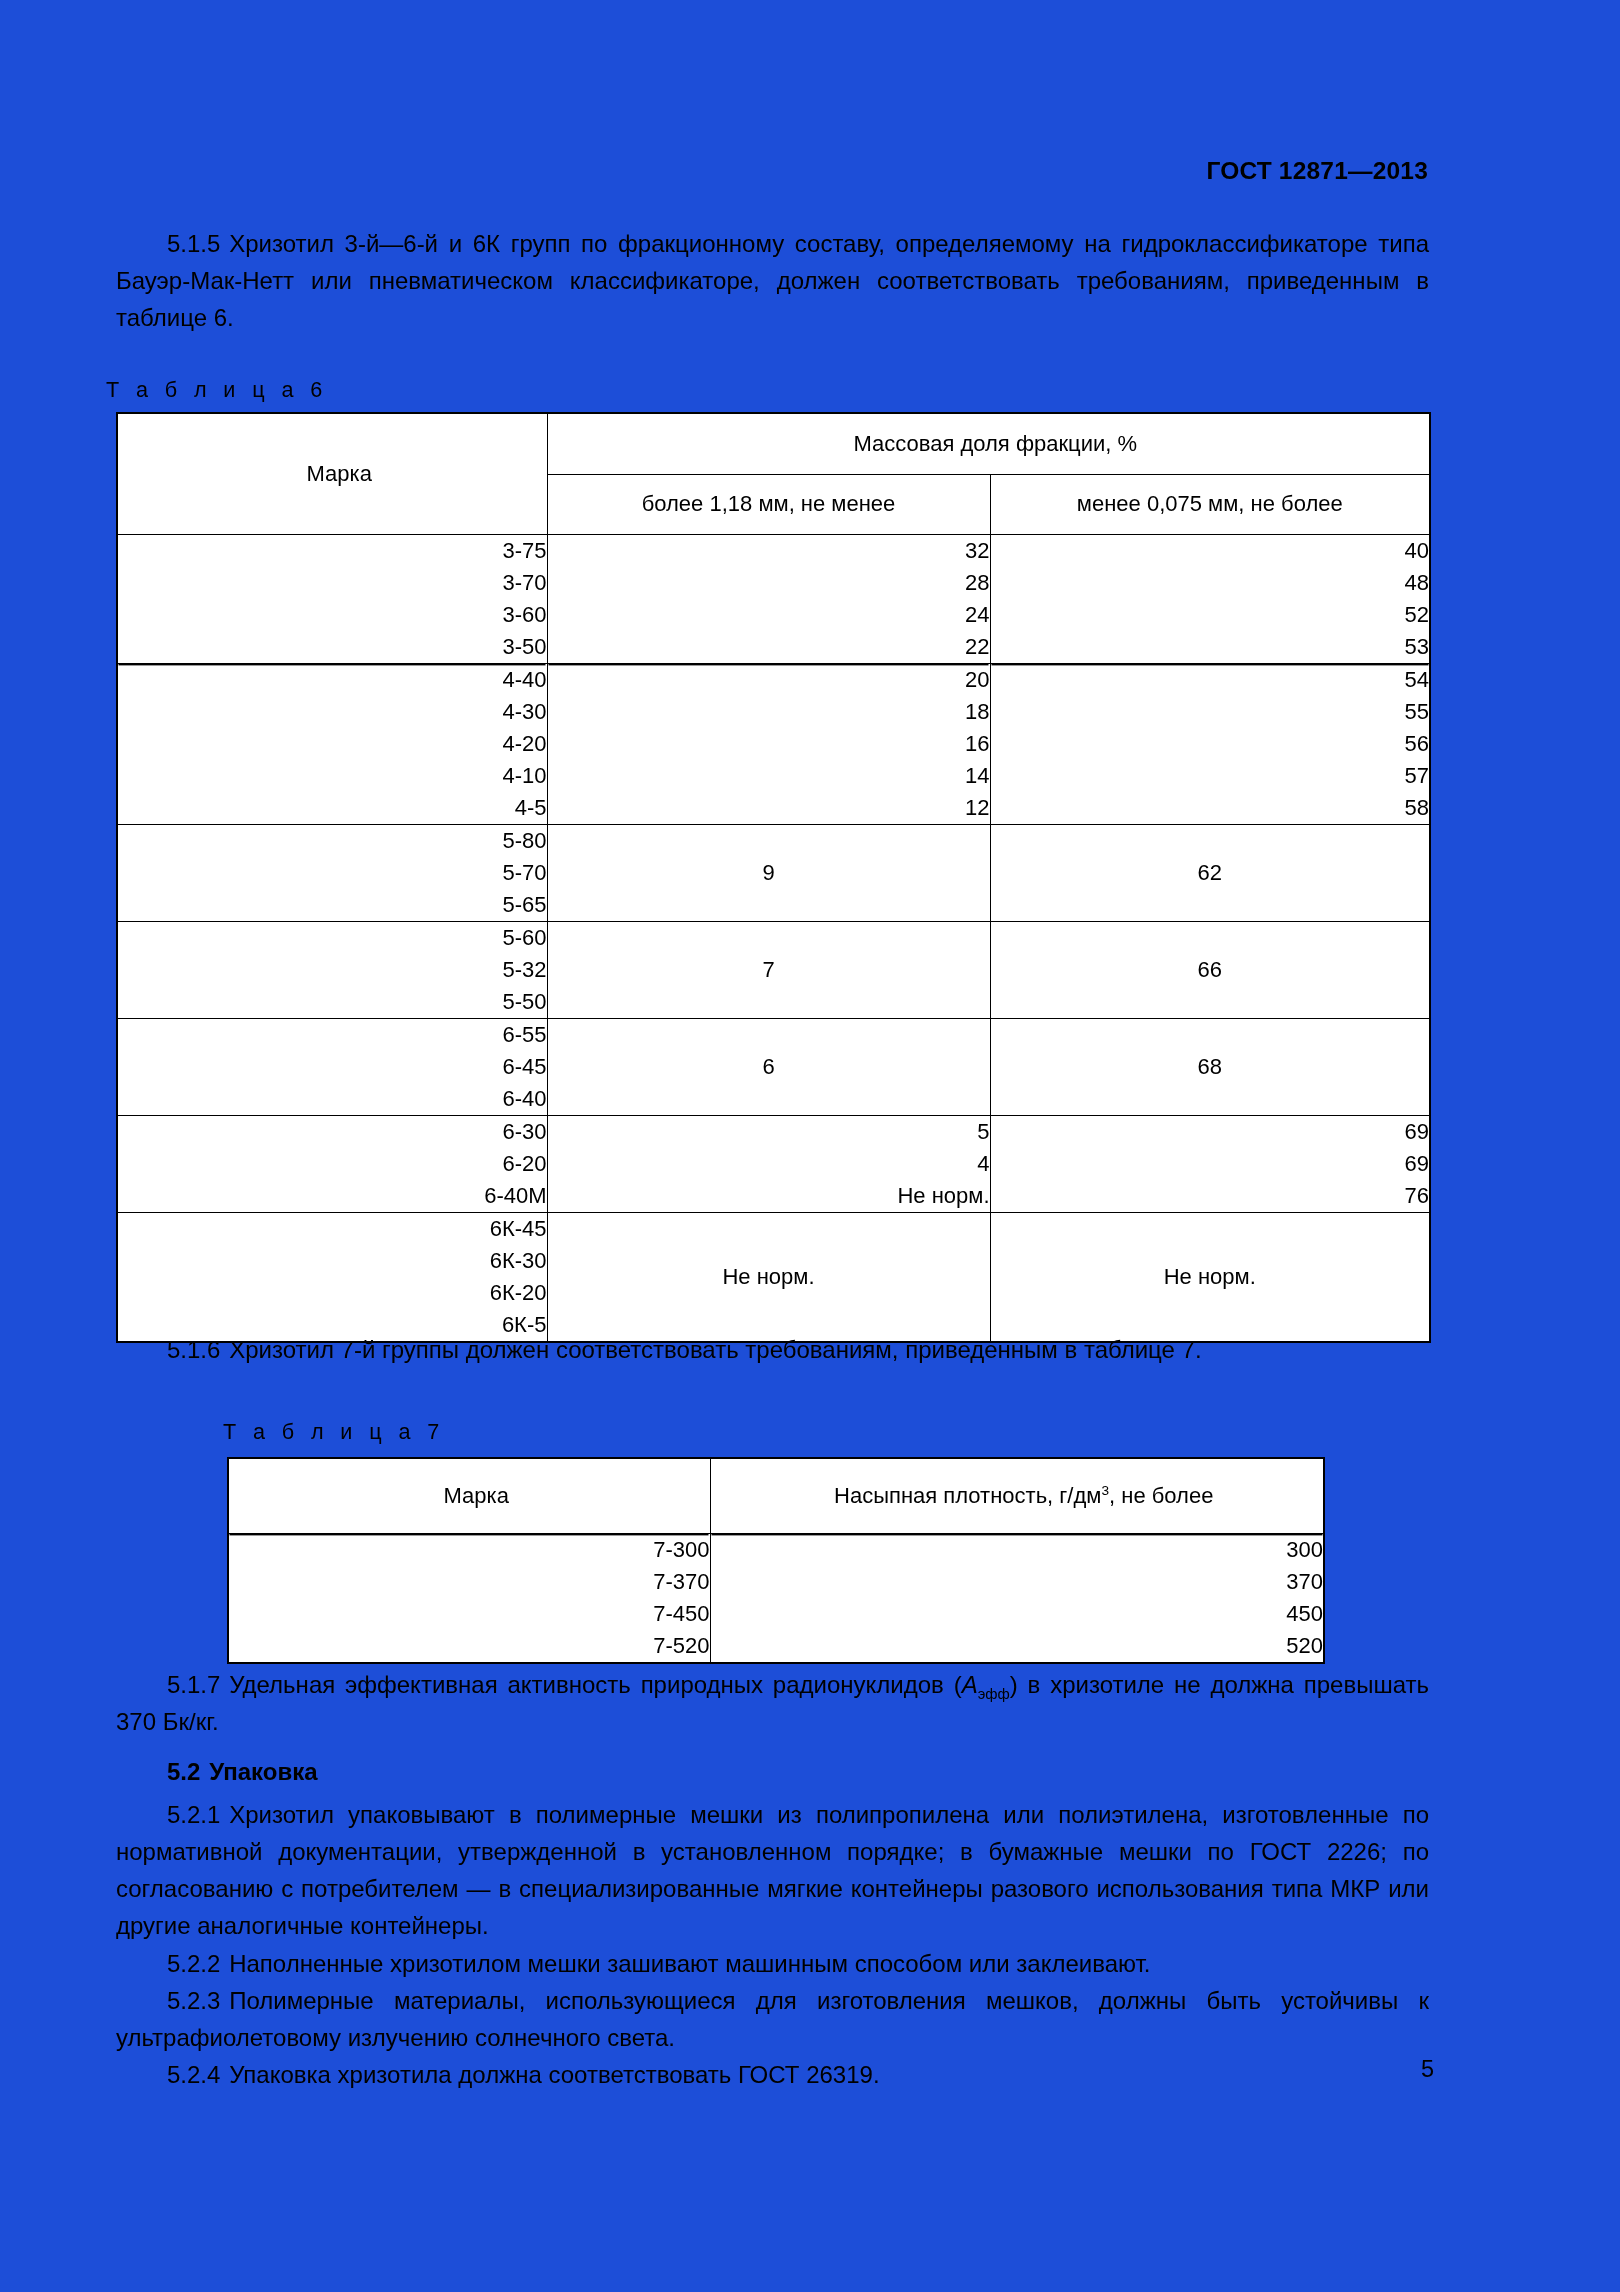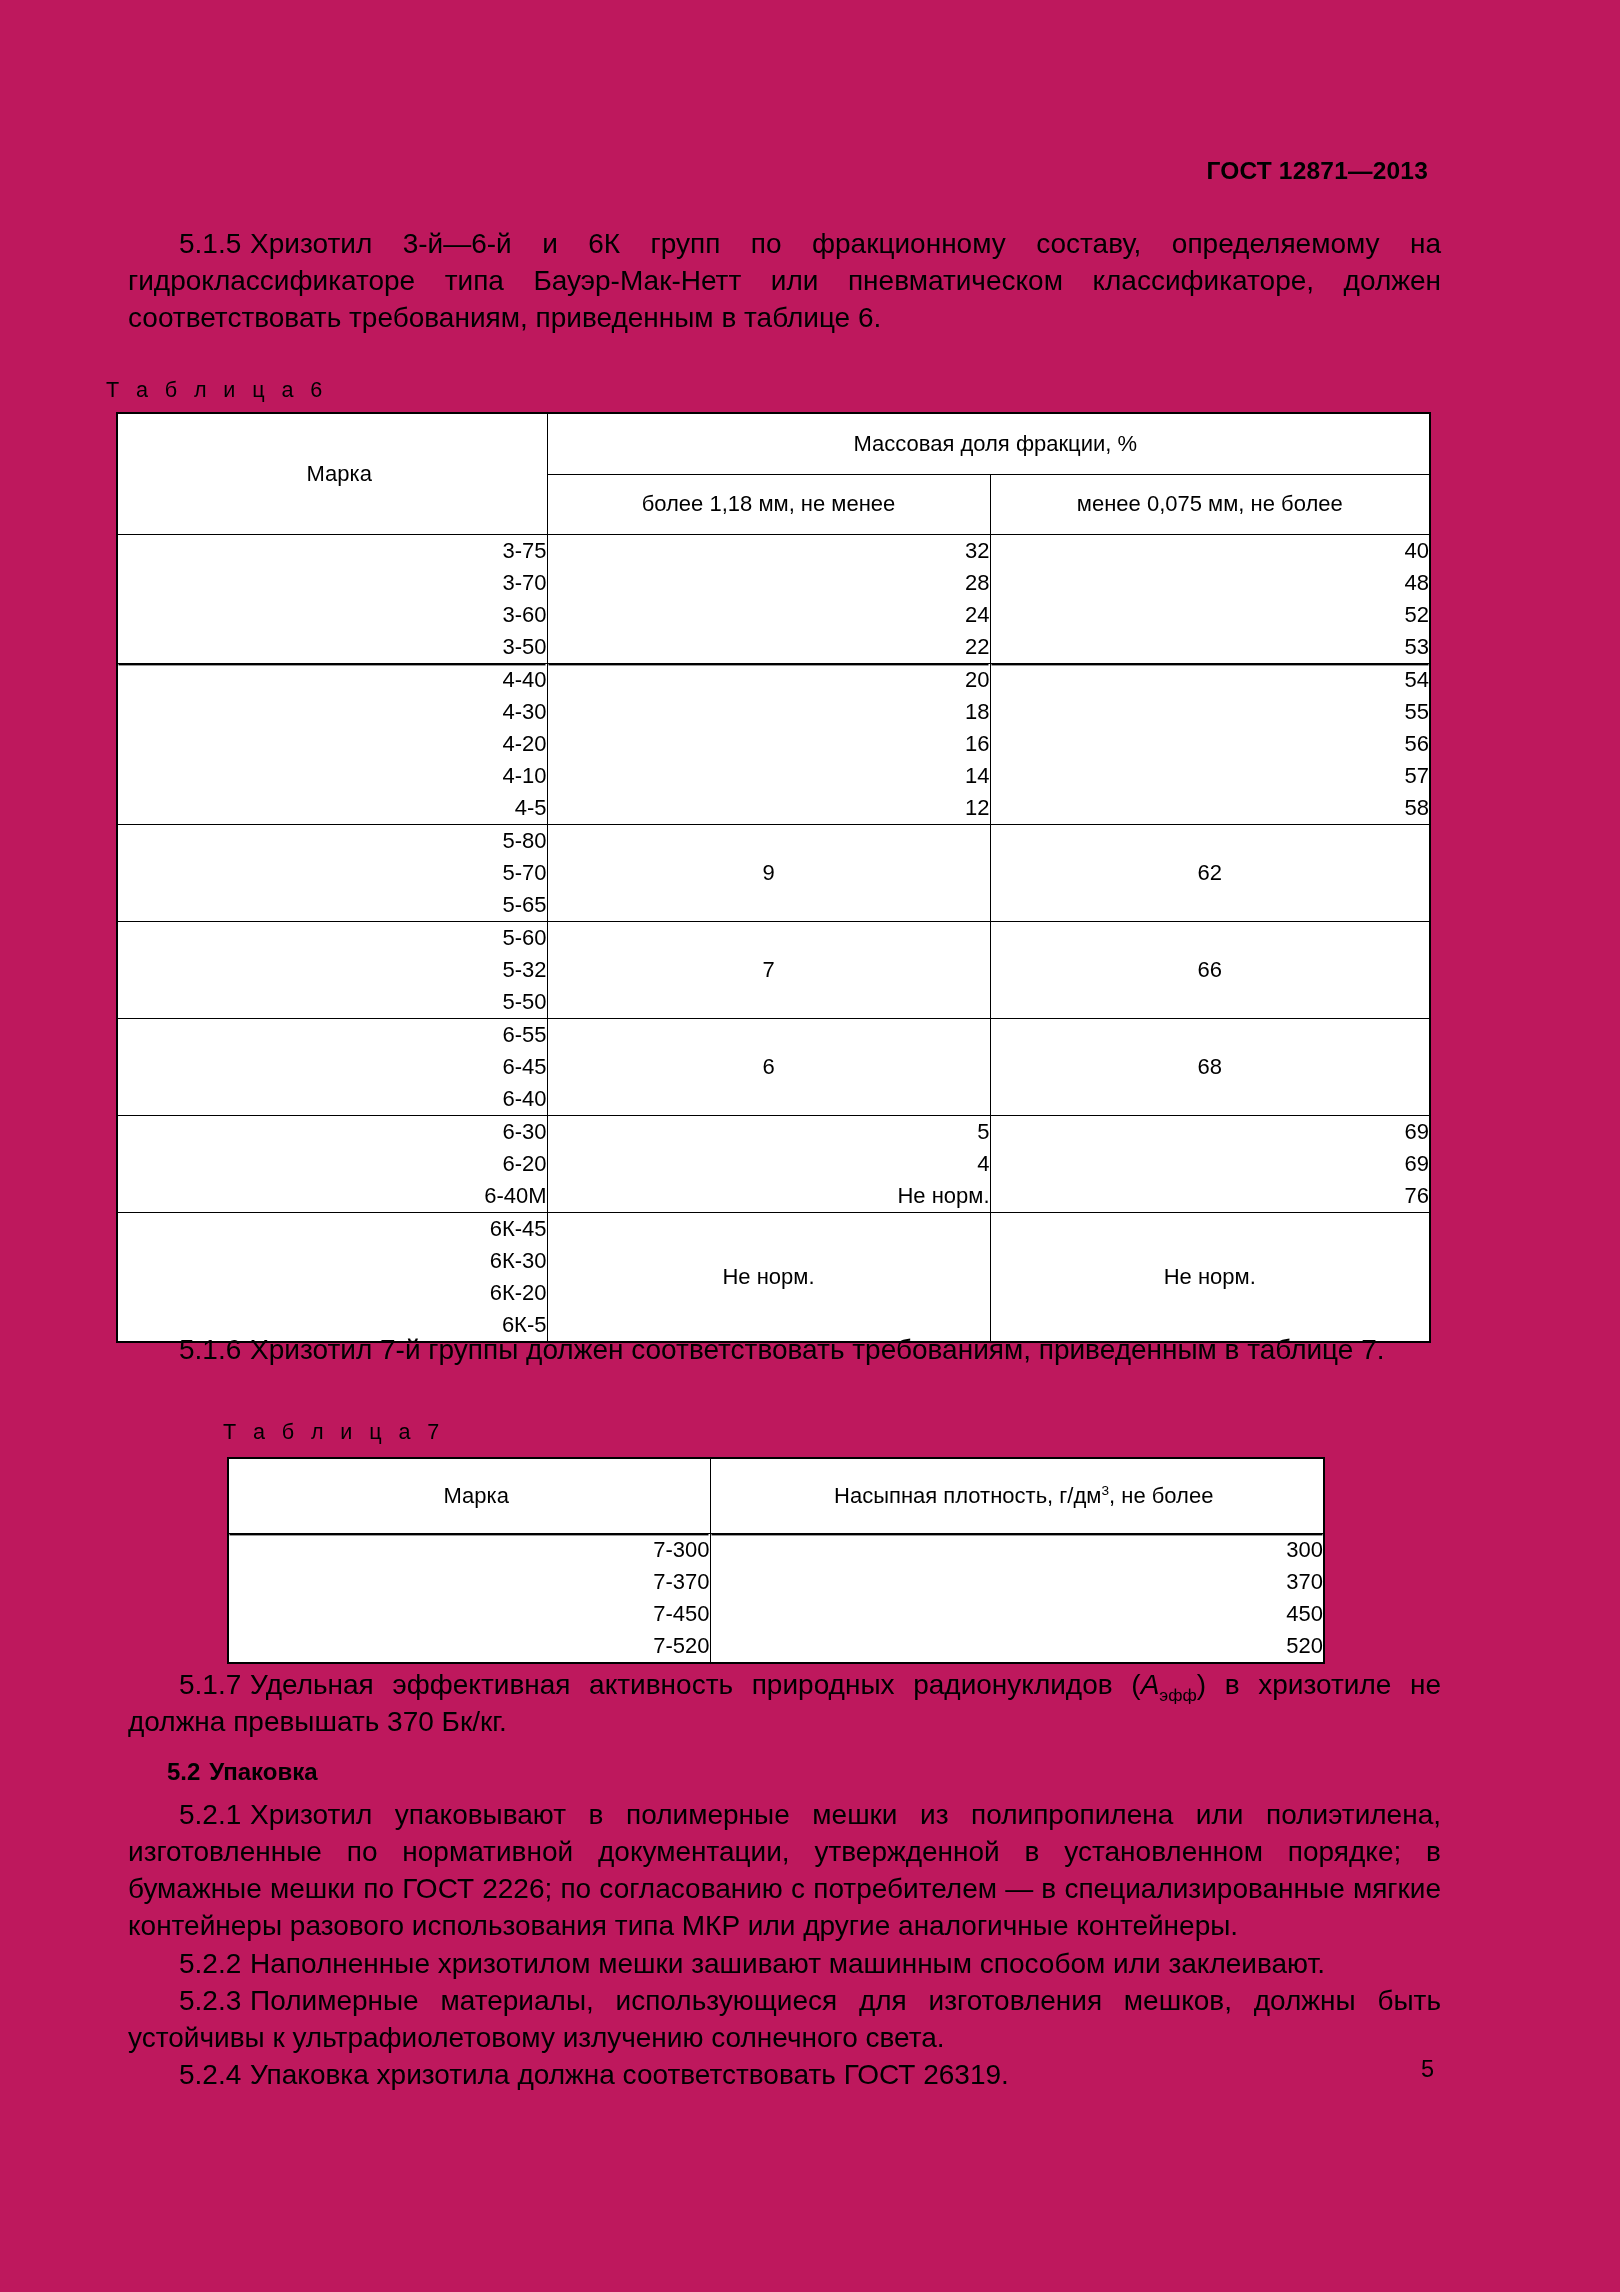--- a/index.html
+++ b/index.html
@@ -8,42 +8,42 @@
     background: #ffffff;
   }
   body {
     font-family: "Liberation Sans", sans-serif;
     color: #000000;
   }
   .page {
     position: relative;
     width: 1620px;
     height: 2293px;
-    background: #be185d;
+    background: #1d4ed8;
     margin: 0 auto;
     overflow: hidden;
   }
 
   
   .doc-header {
     position: absolute;
     top: 157px;
     right: 192px;
     font-size: 24.5px;
     font-weight: bold;
     letter-spacing: 0.2px;
     white-space: nowrap;
   }
 
   
   .body-text {
     position: absolute;
-    left: 128px;
+    left: 116px;
     width: 1313px;
-    font-size: 28px;
+    font-size: 24px;
     line-height: 37px;
     text-align: justify;
     text-justify: inter-word;
   }
   .body-text.no-just { text-align: left; }
   .indent { display: inline-block; width: 51px; }
   .sec-head {
     position: absolute;
     left: 167px;
     font-size: 24px;

